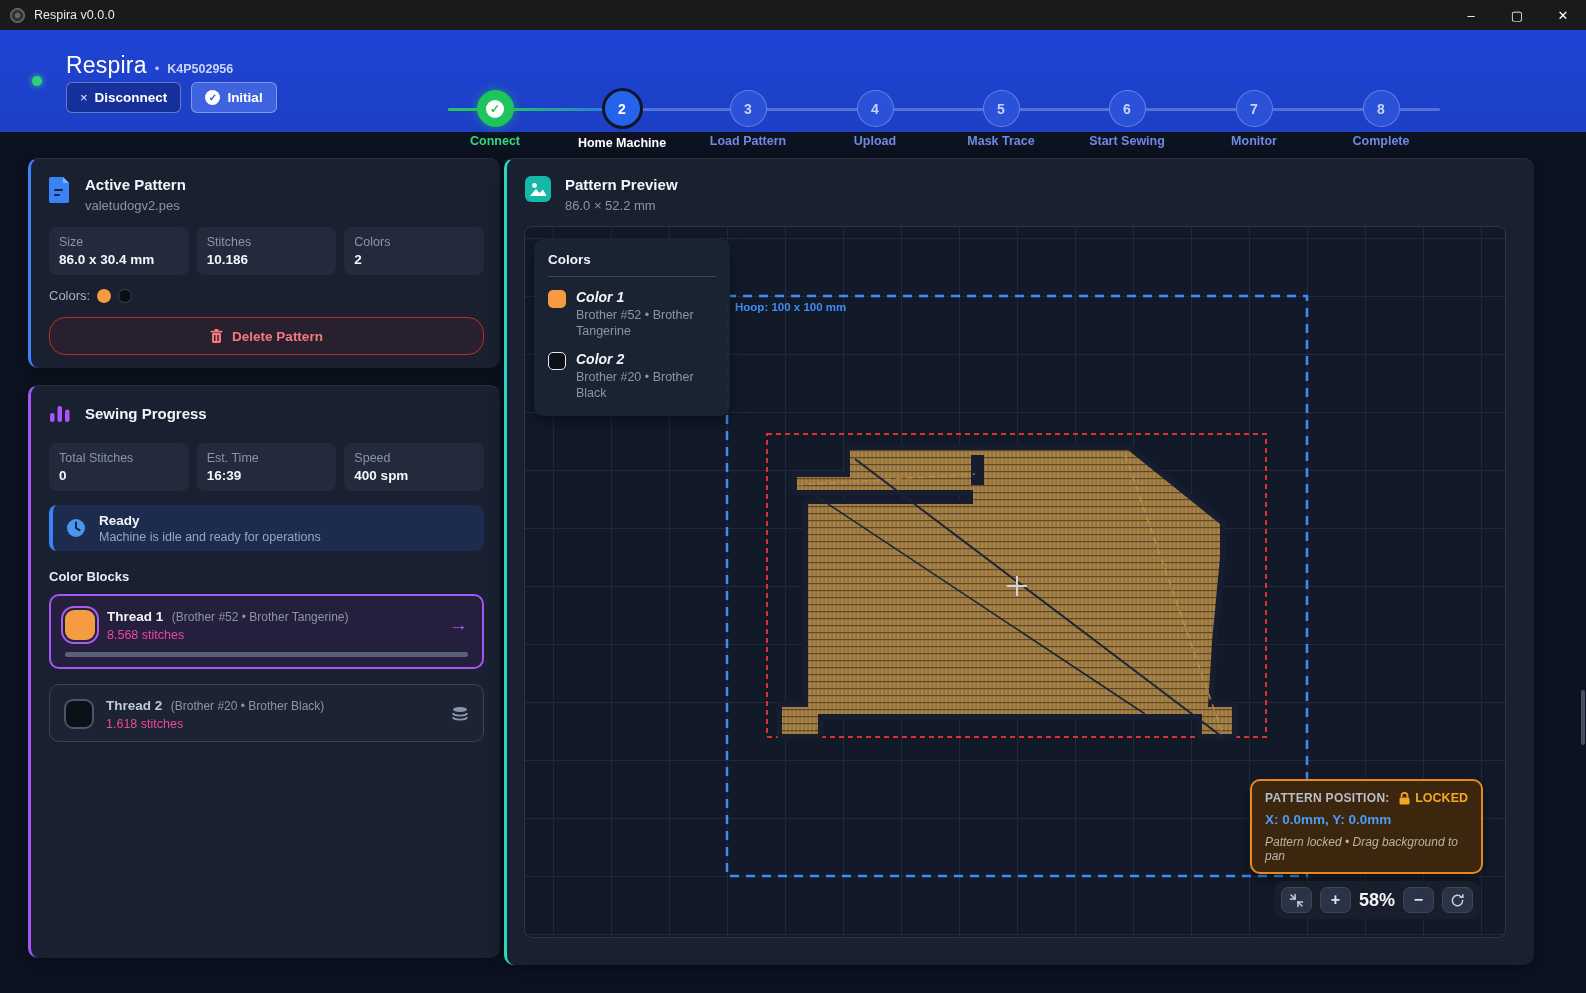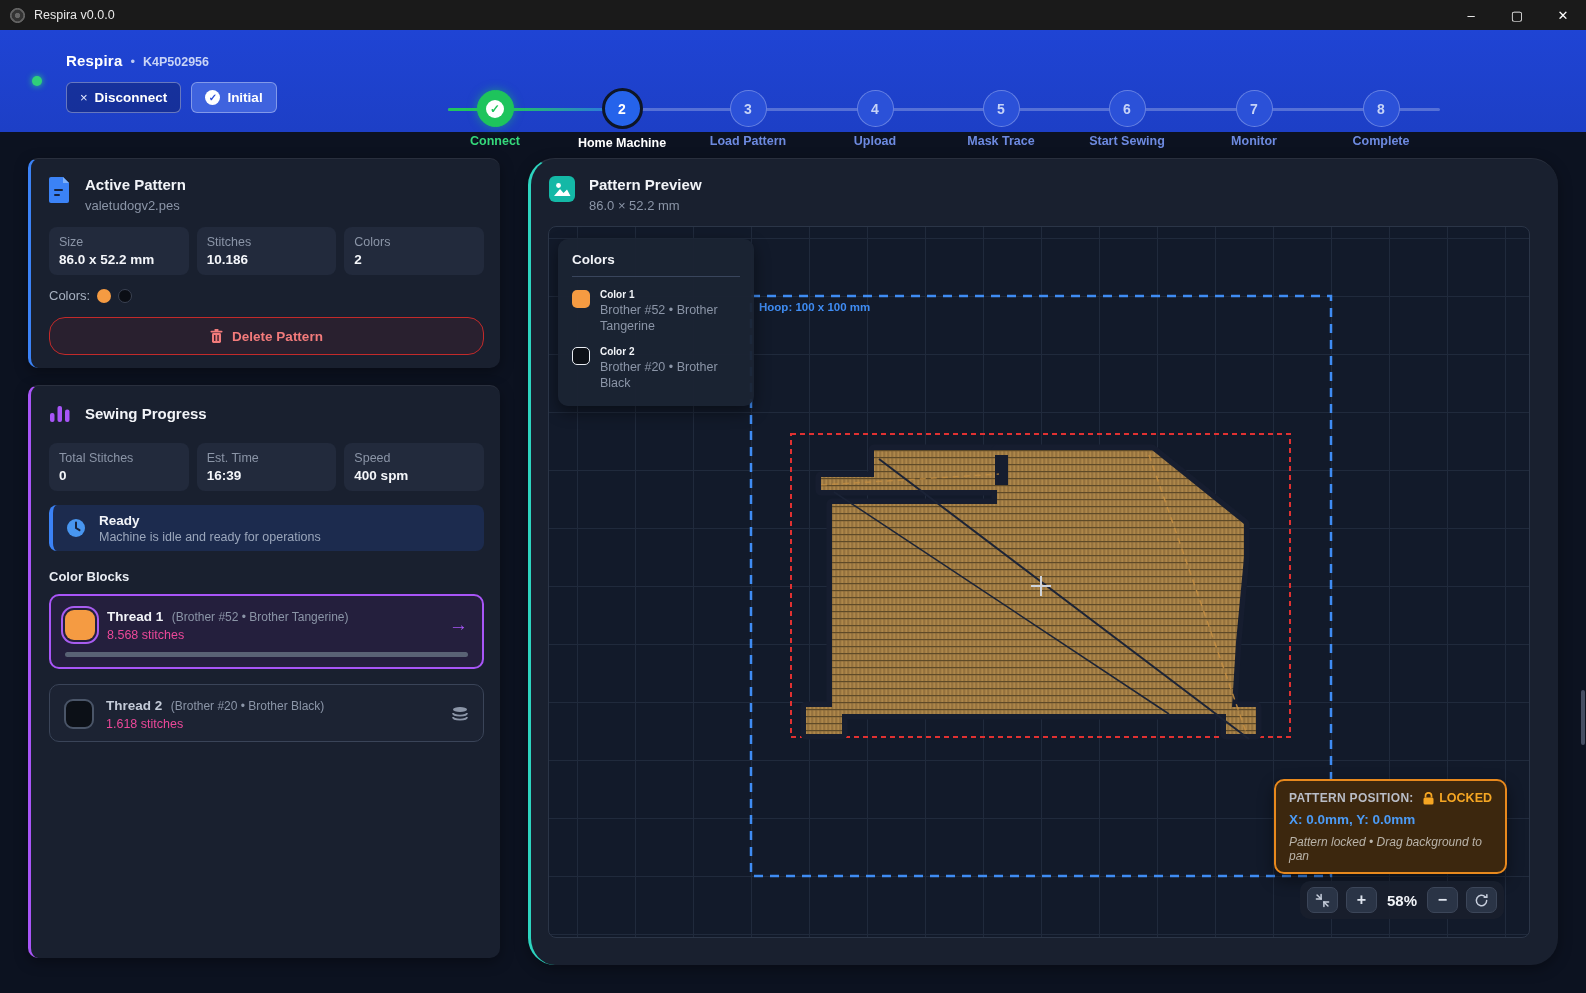--- a/index.html
+++ b/index.html
@@ -9,21 +9,21 @@
   
   .titlebar{position:absolute;left:0;top:0;width:1586px;height:30px;background:#1a1a1a;display:flex;align-items:center;color:#e8e8e8;font-size:12.5px;}
   .app-icon{width:15px;height:15px;margin:0 9px 0 10px;border-radius:50%;background:radial-gradient(circle at 50% 50%,#666 0 30%,#333 31% 60%,#555 61%);border:1px solid #777;}
   .win-controls{margin-left:auto;display:flex;height:100%;}
   .win-btn{width:46px;height:100%;display:flex;align-items:center;justify-content:center;color:#fff;font-size:13px;}
 
   
   .header{position:absolute;left:0;top:30px;width:1586px;height:102px;background:linear-gradient(180deg,#1f44d4,#1d3fc6);}
   .status-dot{position:absolute;left:32px;top:46px;width:10px;height:10px;border-radius:50%;background:#2fd07a;box-shadow:0 0 6px #2fd07a;}
   .brand-row{position:absolute;left:66px;top:22px;display:flex;align-items:baseline;gap:8px;color:#fff;}
-  .brand{font-size:15px;font-weight:700;letter-spacing:.2px;}
+  .brand{font-size:23px;font-weight:400;letter-spacing:.2px;}
   .serial-sep{color:#bcc9f2;font-size:13px;}
   .serial{color:#c9d4f6;font-size:12.5px;font-weight:600;}
   .hdr-btns{position:absolute;left:66px;top:52px;display:flex;gap:10px;}
   .hdr-btn{display:flex;align-items:center;gap:7px;height:31px;padding:0 13px;border-radius:6px;font-size:13.5px;font-weight:700;color:#fff;}
   .btn-disconnect{background:rgba(8,14,48,.30);border:1px solid rgba(255,255,255,.35);}
   .btn-initial{background:#3f63de;border:1px solid rgba(255,255,255,.35);}
   .x-icon{font-size:13px;color:#e6ebff;font-weight:400;}
   .circle-check{width:15px;height:15px;border-radius:50%;background:#fff;color:#2a4bd7;font-size:10px;font-weight:700;display:flex;align-items:center;justify-content:center;}
 
   
@@ -82,34 +82,34 @@
   .canvas{position:absolute;left:17px;top:67px;width:982px;height:712px;border:1px solid #2b3547;border-radius:8px;overflow:hidden;
     background-color:#121a2a;
     background-image:linear-gradient(#202a3c 1px,transparent 1px),linear-gradient(90deg,#202a3c 1px,transparent 1px);
     background-size:58px 58px;background-position:28px 11px;}
   .canvas svg.scene{position:absolute;left:0;top:0;}
   .hoop-label{position:absolute;left:210px;top:74px;font-size:11.5px;font-weight:700;color:#3f8cf3;}
   .legend{position:absolute;left:9px;top:12px;width:196px;background:rgba(27,35,51,.96);border-radius:10px;box-shadow:0 6px 16px rgba(0,0,0,.45);padding:13px 14px 14px 14px;}
   .legend-title{font-size:13.5px;font-weight:700;color:#f2f4f8;padding-bottom:9px;border-bottom:1px solid #39455c;}
   .legend-item{display:flex;gap:10px;margin-top:12px;}
   .legend-swatch{width:18px;height:18px;border-radius:5px;flex:none;margin-top:1px;}
-  .legend-name{font-size:10px;font-weight:700;color:#f2f4f8;}
+  .legend-name{font-size:14px;font-weight:700;color:#f2f4f8;font-style:italic;}
   .legend-desc{font-size:12.5px;color:#8b95a7;margin-top:3px;line-height:1.25;}
 
   .pos-overlay{position:absolute;left:725px;top:552px;width:233px;background:#3c270e;border:2px solid #e8891d;border-radius:10px;padding:10px 13px 9px 13px;box-shadow:0 6px 16px rgba(0,0,0,.45);}
   .pos-row1{display:flex;align-items:center;justify-content:space-between;}
   .pos-label{font-size:12px;font-weight:700;color:#b9bdc7;letter-spacing:.3px;}
   .locked-wrap{display:flex;align-items:center;gap:5px;}
   .locked-text{font-size:12.5px;font-weight:800;color:#f5a623;}
   .pos-coords{font-size:13.5px;font-weight:700;color:#4c9bf5;margin-top:7px;}
   .pos-hint{font-size:12px;font-style:italic;color:#b9b3a9;margin-top:8px;}
 
   .zoom-bar{position:absolute;right:25px;top:654px;height:38px;display:flex;align-items:center;gap:8px;background:rgba(24,31,45,.94);border-radius:10px;padding:0 7px;}
   .zoom-btn{width:31px;height:26px;border-radius:7px;background:#2a3446;border:1px solid #3c4659;color:#dfe5ef;display:flex;align-items:center;justify-content:center;font-size:16px;font-weight:600;}
-  .zoom-pct{font-size:15px;font-weight:700;color:#f2f4f8;min-width:34px;text-align:center;}
+  .zoom-pct{font-size:18px;font-weight:700;color:#f2f4f8;min-width:34px;text-align:center;}
 
   .scroll-thumb{position:absolute;left:1581px;top:690px;width:4px;height:55px;background:#454e62;border-radius:2px;}
 </style>
 </head>
 <body>
 
 <div id="app">
 
   <div class="titlebar">
     <span class="app-icon"></span>
@@ -187,21 +187,21 @@
         <rect x="5" y="18" width="6" height="2" rx="1" fill="#16233d"></rect>
       </svg>
       <div>
         <div class="card-title">Active Pattern</div>
         <div class="card-sub">valetudogv2.pes</div>
       </div>
     </div>
     <div class="stat-row">
       <div class="stat-box">
         <div class="stat-label">Size</div>
-        <div class="stat-value">86.0 x 52.2 mm</div>
+        <div class="stat-value">86.0 x 30.4 mm</div>
       </div>
       <div class="stat-box">
         <div class="stat-label">Stitches</div>
         <div class="stat-value">10.186</div>
       </div>
       <div class="stat-box">
         <div class="stat-label">Colors</div>
         <div class="stat-value">2</div>
       </div>
     </div>
@@ -284,21 +284,21 @@
         </div>
         <svg class="thread-layers" width="18" height="18" viewBox="0 0 18 18">
           <ellipse cx="9" cy="4.5" rx="7" ry="2.6" fill="#8b95a7"></ellipse>
           <path d="M2 8 a7 2.6 0 0 0 14 0" fill="none" stroke="#8b95a7" stroke-width="1.8"></path>
           <path d="M2 12 a7 2.6 0 0 0 14 0" fill="none" stroke="#8b95a7" stroke-width="1.8"></path>
         </svg>
       </div>
     </div>
   </div>
 
-  <div class="card accent-teal" style="left:528px;top:158px;width:1030px;height:807px;border-radius:27px;">
+  <div class="card accent-teal" style="left:504px;top:158px;width:1030px;height:807px;">
     <div class="card-head">
       <svg width="26" height="26" viewBox="0 0 26 26">
         <rect width="26" height="26" rx="6" fill="#14b8a6"></rect>
         <circle cx="9.5" cy="9.5" r="2.4" fill="#ffffff"></circle>
         <path d="M5 20 L11 13 L14.5 17 L18 13.5 L21.5 20 Z" fill="#ffffff"></path>
       </svg>
       <div>
         <div class="card-title">Pattern Preview</div>
         <div class="card-sub">86.0 × 52.2 mm</div>
       </div>

